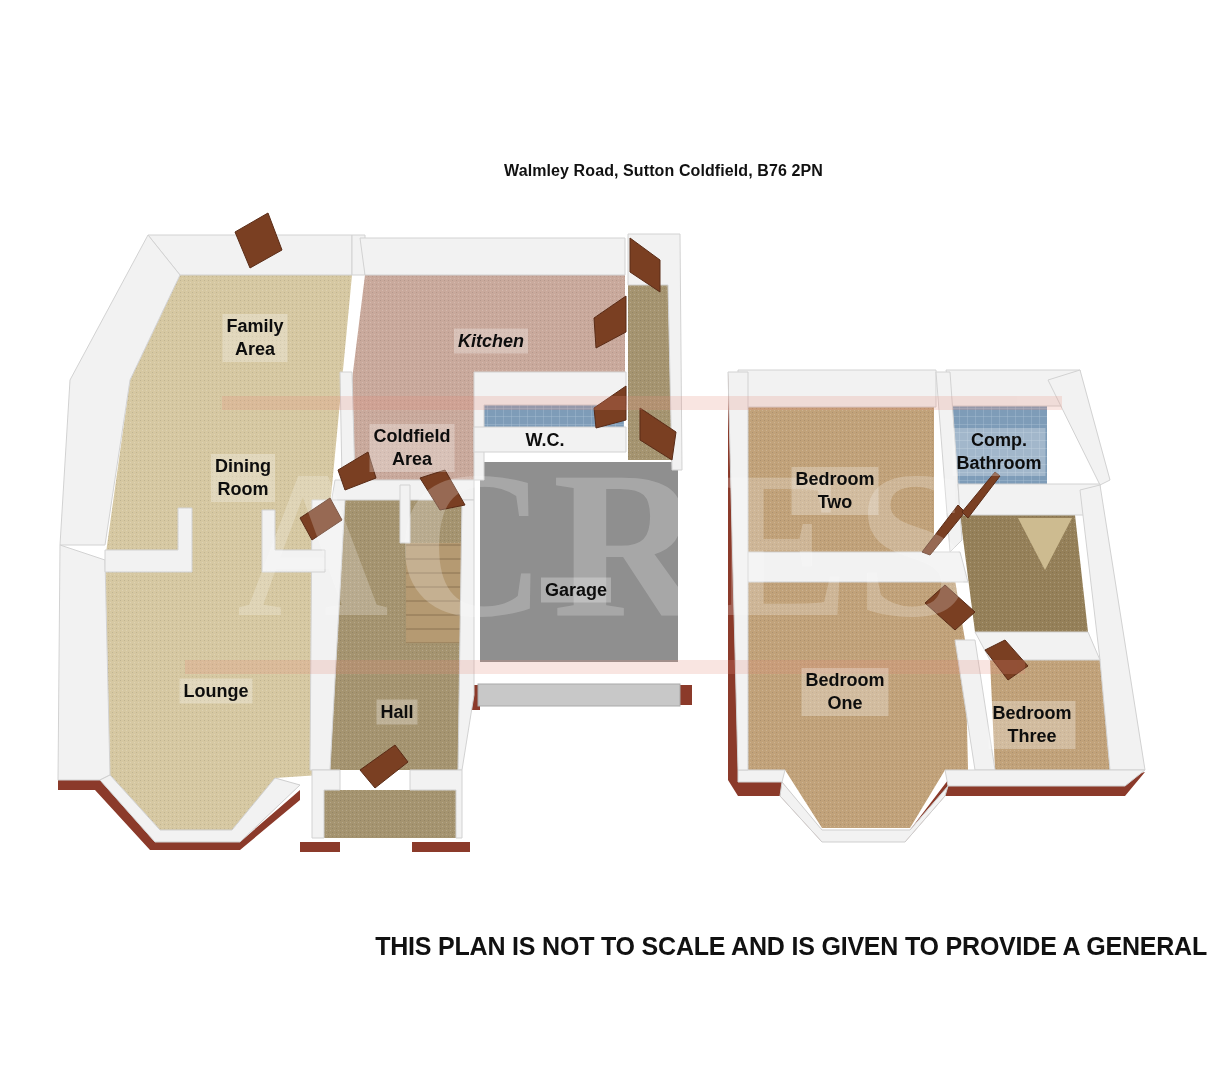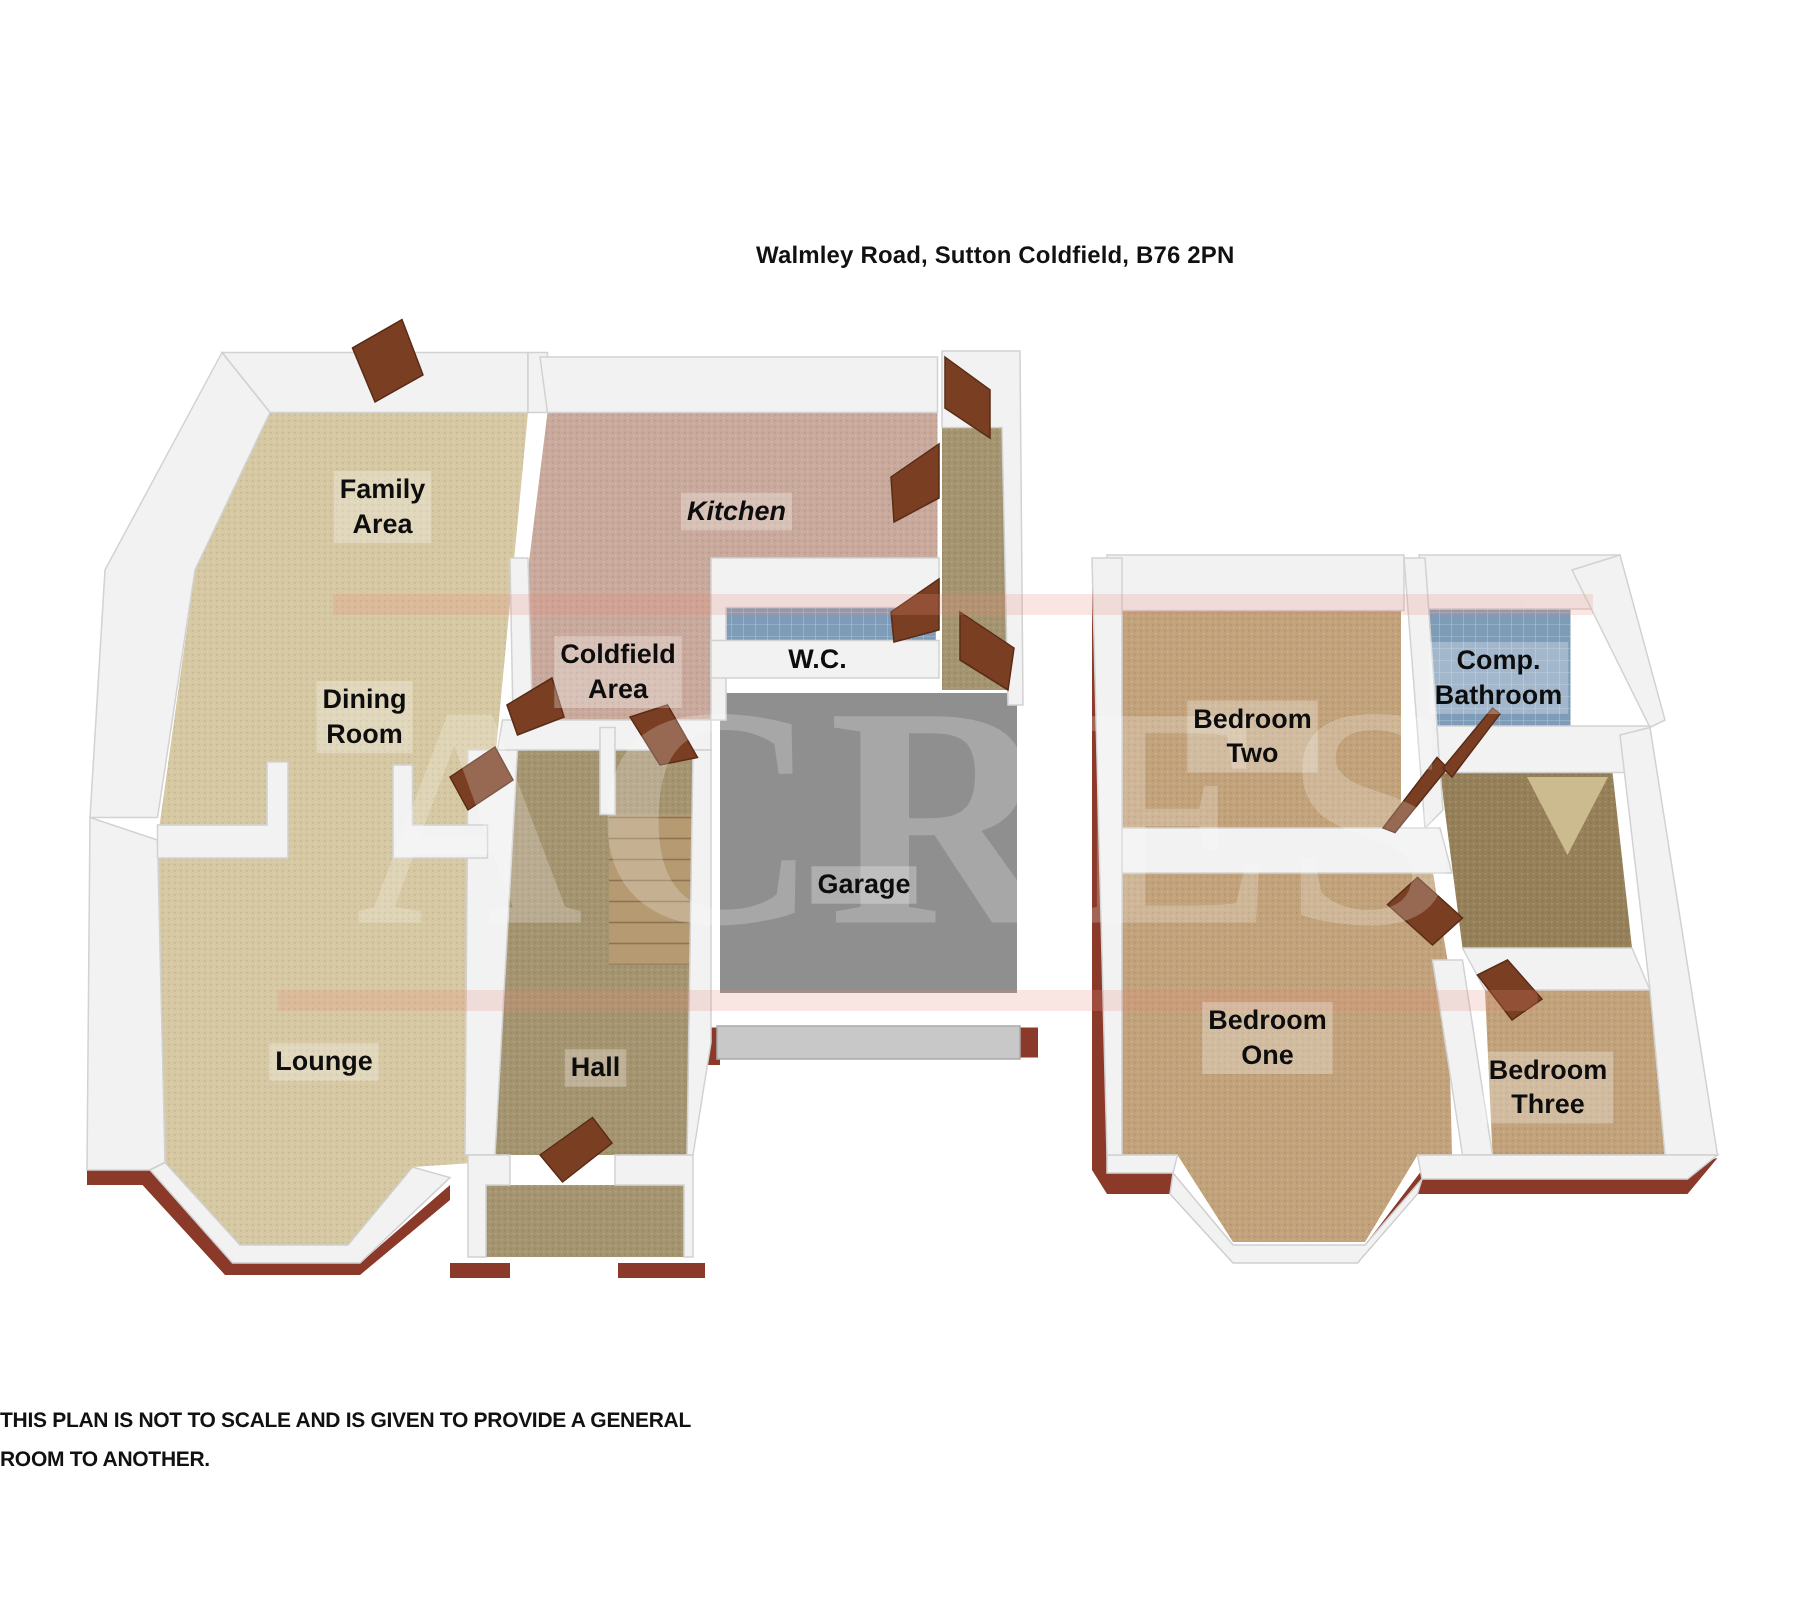--- a/index.html
+++ b/index.html
@@ -1,20 +1,20 @@
 <!DOCTYPE html>
 <html><head>
 <meta charset="utf-8">
 <style>
   html, body { margin: 0; padding: 0; background: #ffffff; }
   body { width: 1207px; height: 1080px; position: relative; overflow: hidden; font-family: "Liberation Sans", sans-serif; }
   .title { position: absolute; left: 0; width: 1327px; top: 162px; text-align: center; font-size: 16px; font-weight: bold; color: #111; letter-spacing: 0.1px; }
   .plan { position: absolute; left: 0; top: 0; width: 1207px; height: 1080px; }
   .label { position: absolute; transform: translate(-50%, -50%); text-align: center; font-weight: bold; font-size: 18px; line-height: 23px; color: #0d0d0d; background: rgba(255,255,255,0.28); padding: 1px 4px; white-space: pre-line; }
-  .disclaimer { position: absolute; left: 0; width: 1207px; top: 933px; text-align: left; font-size: 14px; line-height: 26px; font-weight: bold; color: #111; letter-spacing: -0.2px; }
+  .disclaimer { position: absolute; left: 0; width: 1207px; top: 933px; text-align: right; font-size: 25px; line-height: 26px; font-weight: bold; color: #111; letter-spacing: -0.2px; }
   .disclaimer span { display: block; }
   svg text { font-family: "Liberation Serif", serif; }
 </style>
 </head>
 <body>
 
 <div class="title">Walmley Road, Sutton Coldfield, B76 2PN</div>
 
 <svg class="plan" viewBox="0 0 1207 1080" xmlns="http://www.w3.org/2000/svg">
   <defs>
@@ -144,32 +144,31 @@
     <rect x="222" y="396" width="840" height="14" fill="#e88c7c"></rect>
     <rect x="185" y="660" width="840" height="14" fill="#e88c7c"></rect>
     <text x="608" y="615" text-anchor="middle" font-size="210" font-weight="bold" fill="#ffffff" letter-spacing="6">ACRES</text>
   </g>
 </svg>
 
 <div class="label" style="left:255px; top:338px;">Family
 Area</div>
 <div class="label" style="left:243px; top:478px;">Dining
 Room</div>
-<div class="label" style="left:216px; top:691px;margin-top:17px;">Lounge</div>
+<div class="label" style="left:216px; top:691px;">Lounge</div>
 <div class="label" style="left:491px; top:341px;font-style:italic;">Kitchen</div>
 <div class="label" style="left:412px; top:448px;">Coldfield
 Area</div>
 <div class="label" style="left:545px; top:440px; background:none;">W.C.</div>
 <div class="label" style="left:576px; top:590px;">Garage</div>
 <div class="label" style="left:397px; top:712px;">Hall</div>
 <div class="label" style="left:835px; top:491px;">Bedroom
 Two</div>
 <div class="label" style="left:999px; top:452px;">Comp.
 Bathroom</div>
 <div class="label" style="left:845px; top:692px;">Bedroom
 One</div>
 <div class="label" style="left:1032px; top:725px;">Bedroom
 Three</div>
 
 <div class="disclaimer">
   <span>THIS PLAN IS NOT TO SCALE AND IS GIVEN TO PROVIDE A GENERAL</span>
-  <span>ROOM TO ANOTHER.</span>
 </div>
 
 </body></html>

